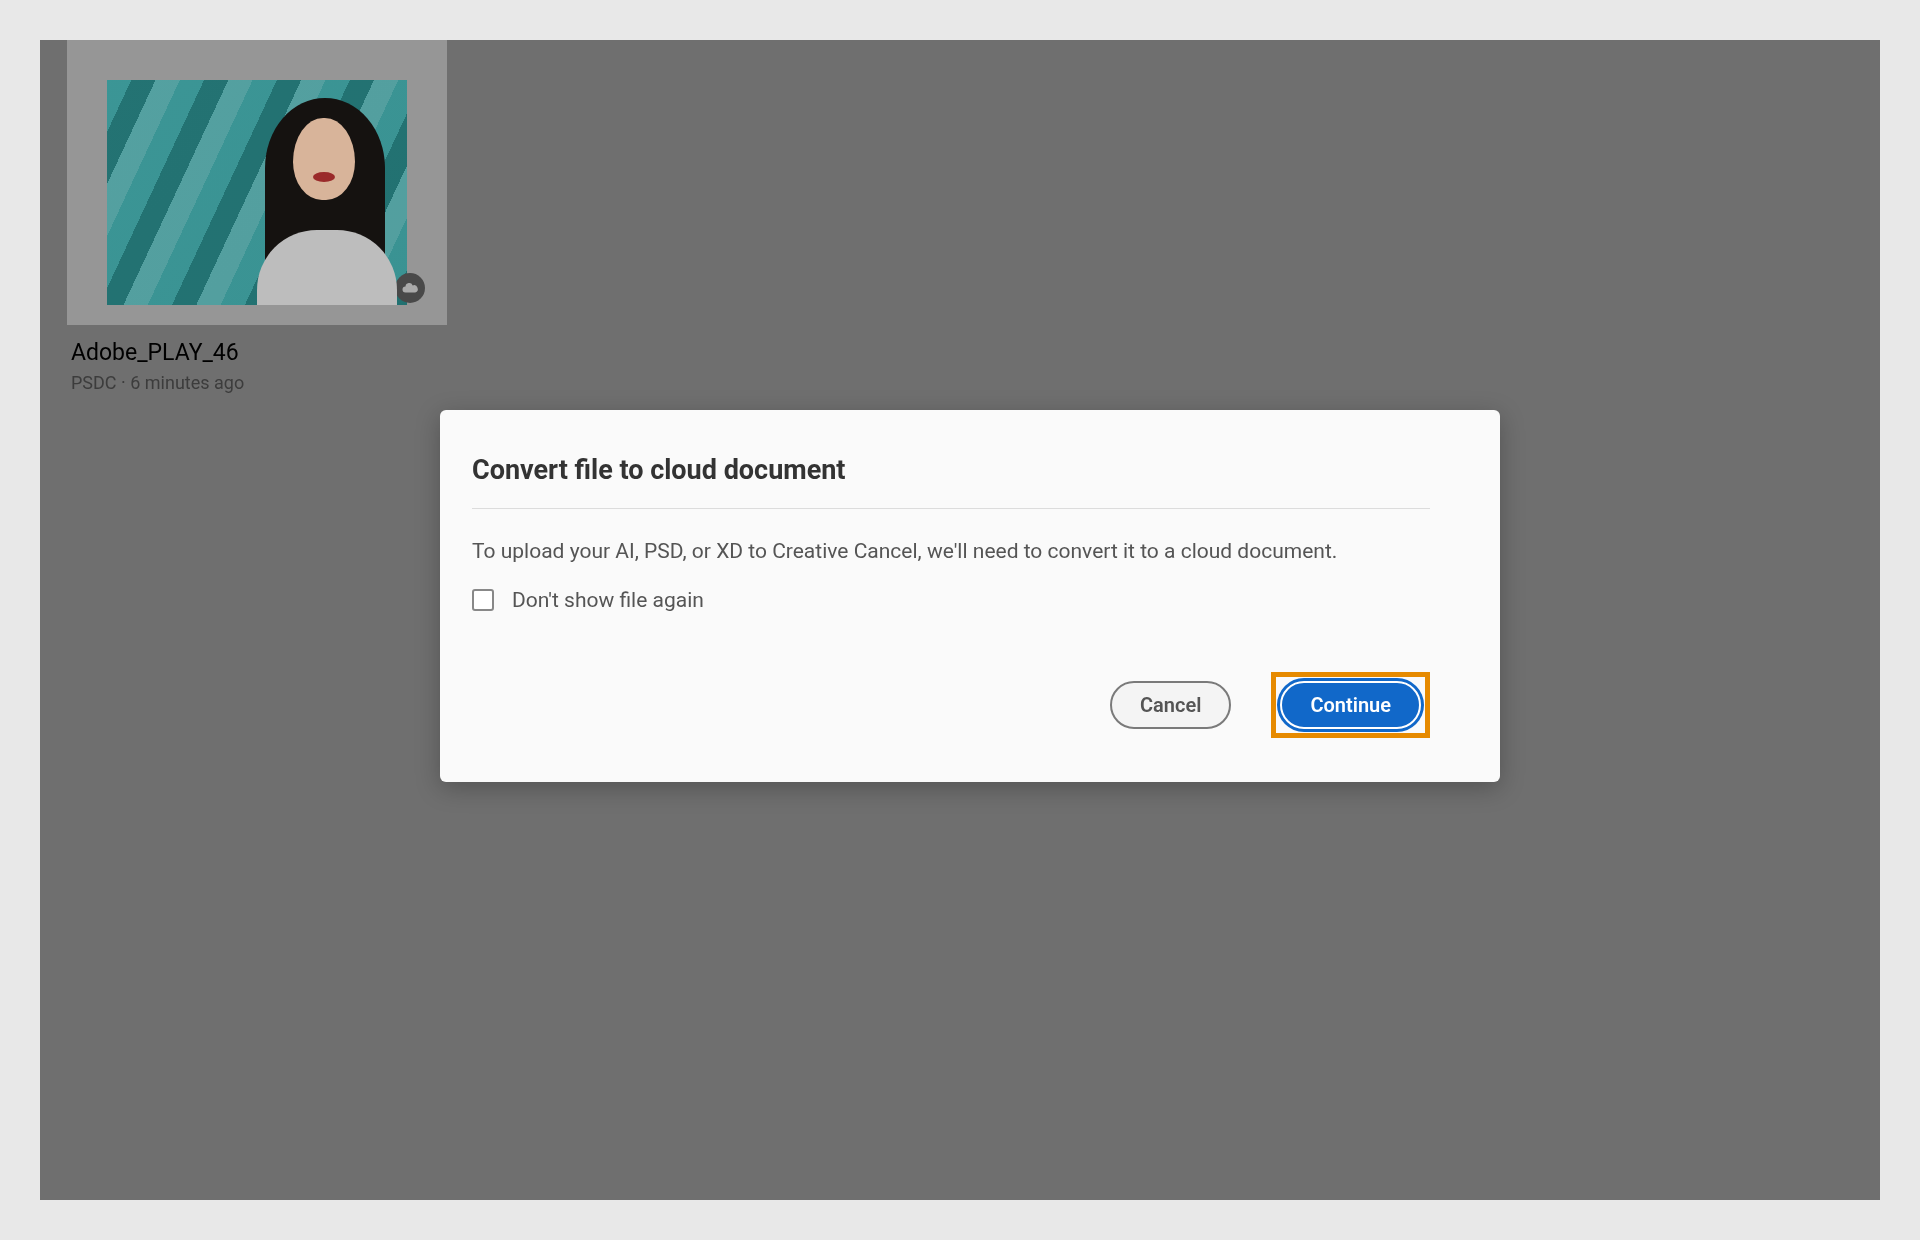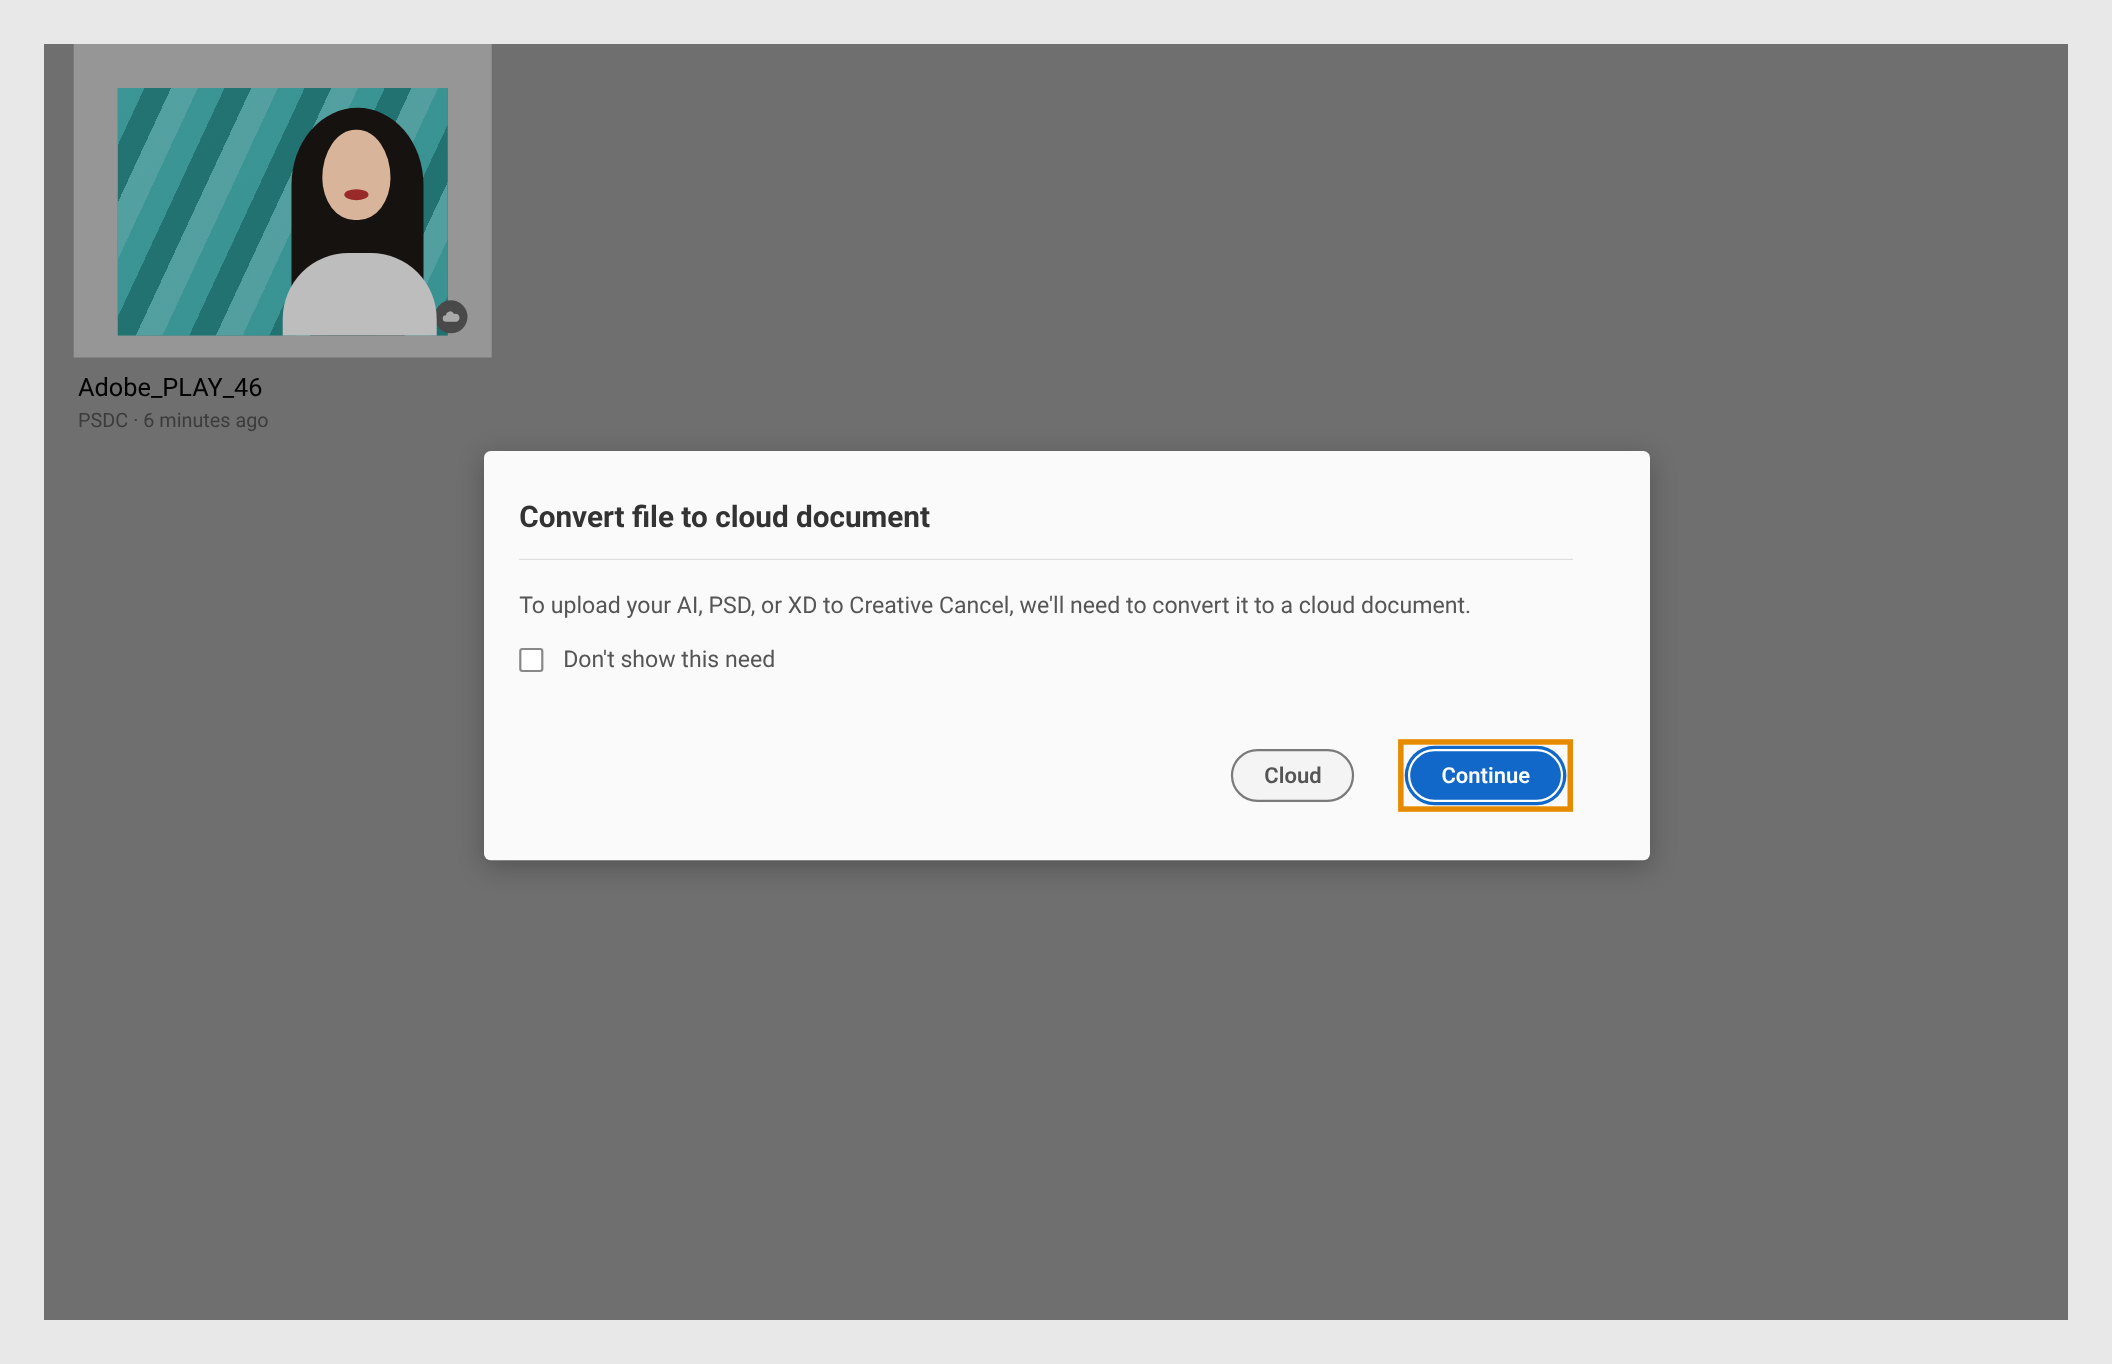--- a/index.html
+++ b/index.html
@@ -237,23 +237,23 @@
   </div>
 
   <div class="overlay"></div>
 
   <div class="dialog">
     <div class="dialog-title">Convert file to cloud document</div>
     <hr class="dialog-hr">
     <div class="dialog-body">To upload your AI, PSD, or XD to Creative Cancel, we'll need to convert it to a cloud document.</div>
     <div class="checkbox-row">
       <div class="checkbox"></div>
-      <div class="checkbox-label">Don't show this need</div>
+      <div class="checkbox-label">Don't show file again</div>
     </div>
     <div class="button-row">
-      <div class="btn btn-cancel">Cloud</div>
+      <div class="btn btn-cancel">Cancel</div>
       <div class="highlight-wrap">
         <div class="btn btn-continue">Continue</div>
       </div>
     </div>
   </div>
 
 </div>
 
 </body></html>

